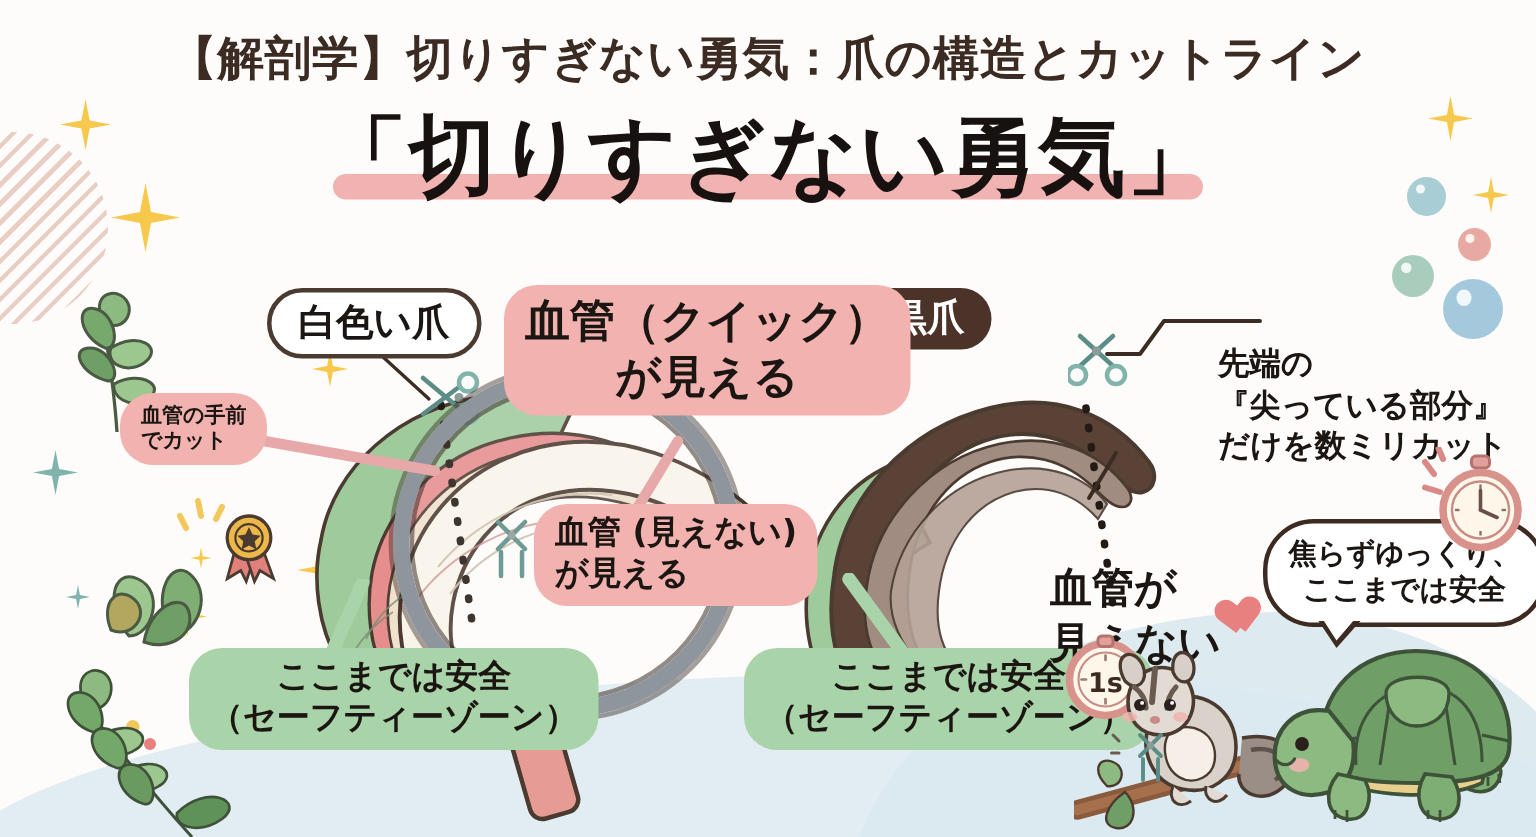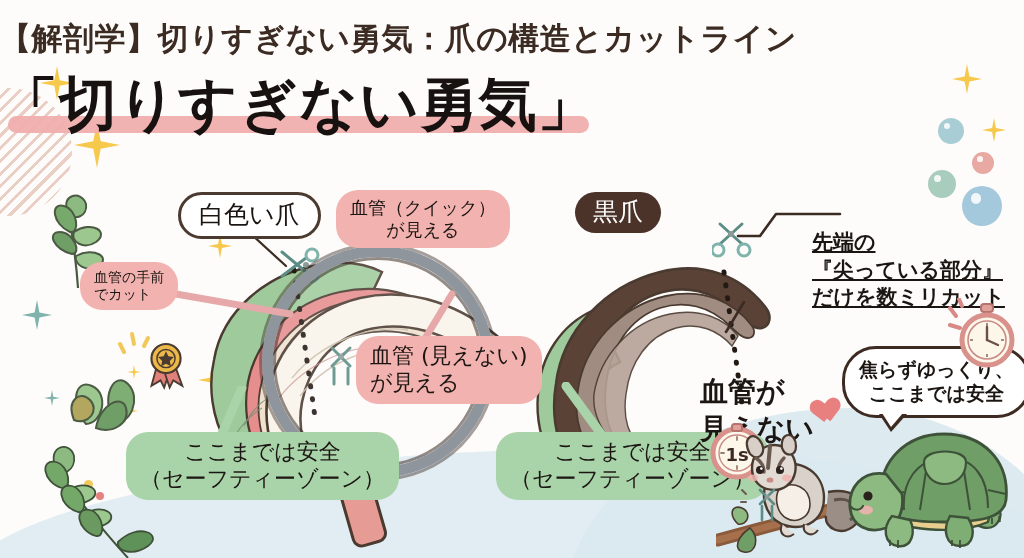--- a/index.html
+++ b/index.html
@@ -30,42 +30,42 @@
     content:"";position:absolute;left:22%;top:18%;width:26%;height:26%;
     background:rgba(255,255,255,.85);border-radius:50%;
   }
   .sparkle{
     position:absolute;
     background:#f6c84c;
     clip-path:polygon(50% 0%,58% 42%,100% 50%,58% 58%,50% 100%,42% 58%,0% 50%,42% 42%);
   }
 
   
-  .title-wrap{position:absolute;left:0;top:18px;width:1024px;}
+  .title-wrap{position:absolute;left:0;top:18px;width:1024px;text-align:center;}
   .title-sub{
     font-size:31px;font-weight:700;color:#3b2b22;letter-spacing:.5px;
     font-family:"DejaVu Serif","Liberation Serif",serif;
     white-space:nowrap;
   }
   .title-main-row{position:relative;margin-top:14px;display:inline-block;}
   .title-main{
     position:relative;z-index:2;
     font-size:58px;font-weight:900;color:#17120f;letter-spacing:1px;
     white-space:nowrap;line-height:1.05;
   }
   .title-underline{
     position:absolute;z-index:1;left:8px;right:8px;bottom:2px;height:17px;
     background:#f0aeae;border-radius:9px;opacity:.95;
   }
 
   
   .pill{
     position:absolute;box-sizing:border-box;
     display:flex;flex-direction:column;align-items:center;justify-content:center;
-    text-align:center;font-weight:400;line-height:1.22;
+    text-align:center;font-weight:700;line-height:1.22;
     color:#1c1613;border-radius:22px;padding:7px 14px;white-space:nowrap;
   }
   .pill.pink{background:#f2b3b0;}
   .pill.green{background:#a9d3a8;}
   .pill.outline{background:#ffffff;border:3px solid #4a3a30;border-radius:26px;}
   .pill.dark{background:#4b332a;color:#fff;border-radius:26px;}
 
   .plain{
     position:absolute;font-weight:800;color:#1c1613;line-height:1.3;white-space:pre-line;
   }
@@ -310,41 +310,41 @@
 
   <div class="pill dark" style="left:575px;top:192px;font-size:25px;padding:5px 18px;">
     <span>黒爪</span>
   </div>
 
   <div class="pill pink" style="left:80px;top:262px;font-size:14px;align-items:flex-start;">
     <span style="white-space:pre-line;text-align:left;">血管の手前
 でカット</span>
   </div>
 
-  <div class="pill pink" style="left:336px;top:190px;font-size:18px;">
+  <div class="pill pink" style="left:336px;top:190px;font-size:30px;">
     <span>血管（クイック）</span>
     <span>が見える</span>
   </div>
 
   <div class="pill pink" style="left:356px;top:336px;font-size:22px;align-items:flex-start;">
     <span>血管 (見えない)</span>
     <span>が見える</span>
   </div>
 
   <div class="pill green" style="left:126px;top:432px;font-size:22px;">
     <span>ここまでは安全</span>
     <span>（セーフティーゾーン）</span>
   </div>
 
   <div class="pill green" style="left:496px;top:432px;font-size:22px;">
     <span>ここまでは安全</span>
     <span>（セーフティーゾーン）</span>
   </div>
 
-  <div class="plain" style="left:812px;top:202px;font-size:21px;text-decoration:underline;">
+  <div class="plain" style="left:812px;top:202px;font-size:21px;">
     <span>先端の
 『尖っている部分』
 だけを数ミリカット</span>
   </div>
 
   <div class="plain" style="left:700px;top:338px;font-size:28px;">
     <span>血管が
 見えない</span>
   </div>
 

